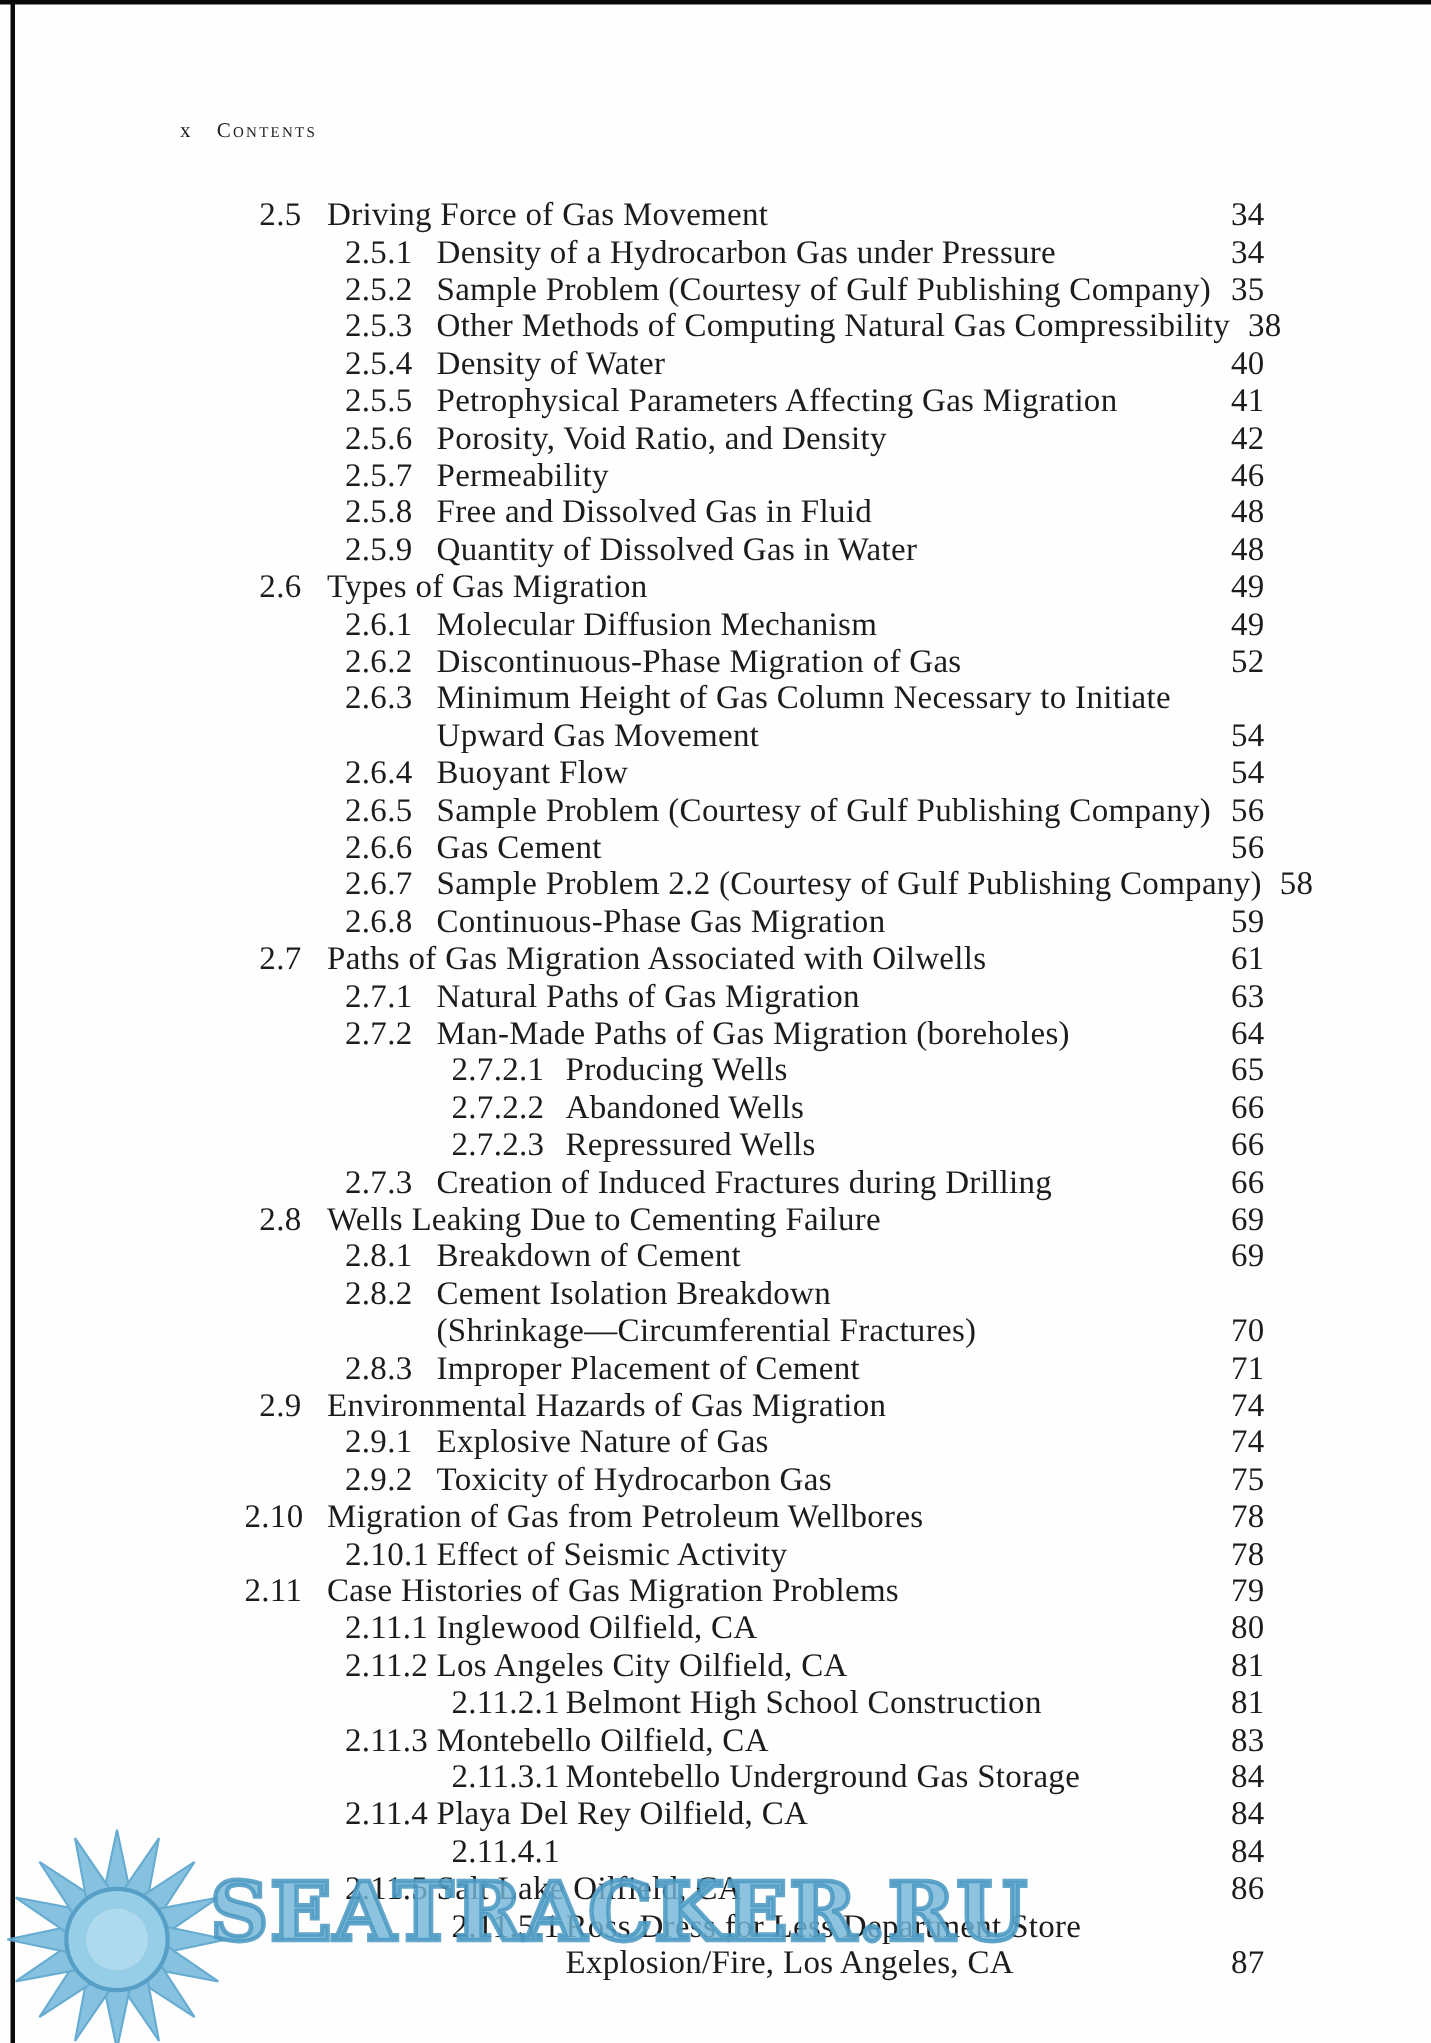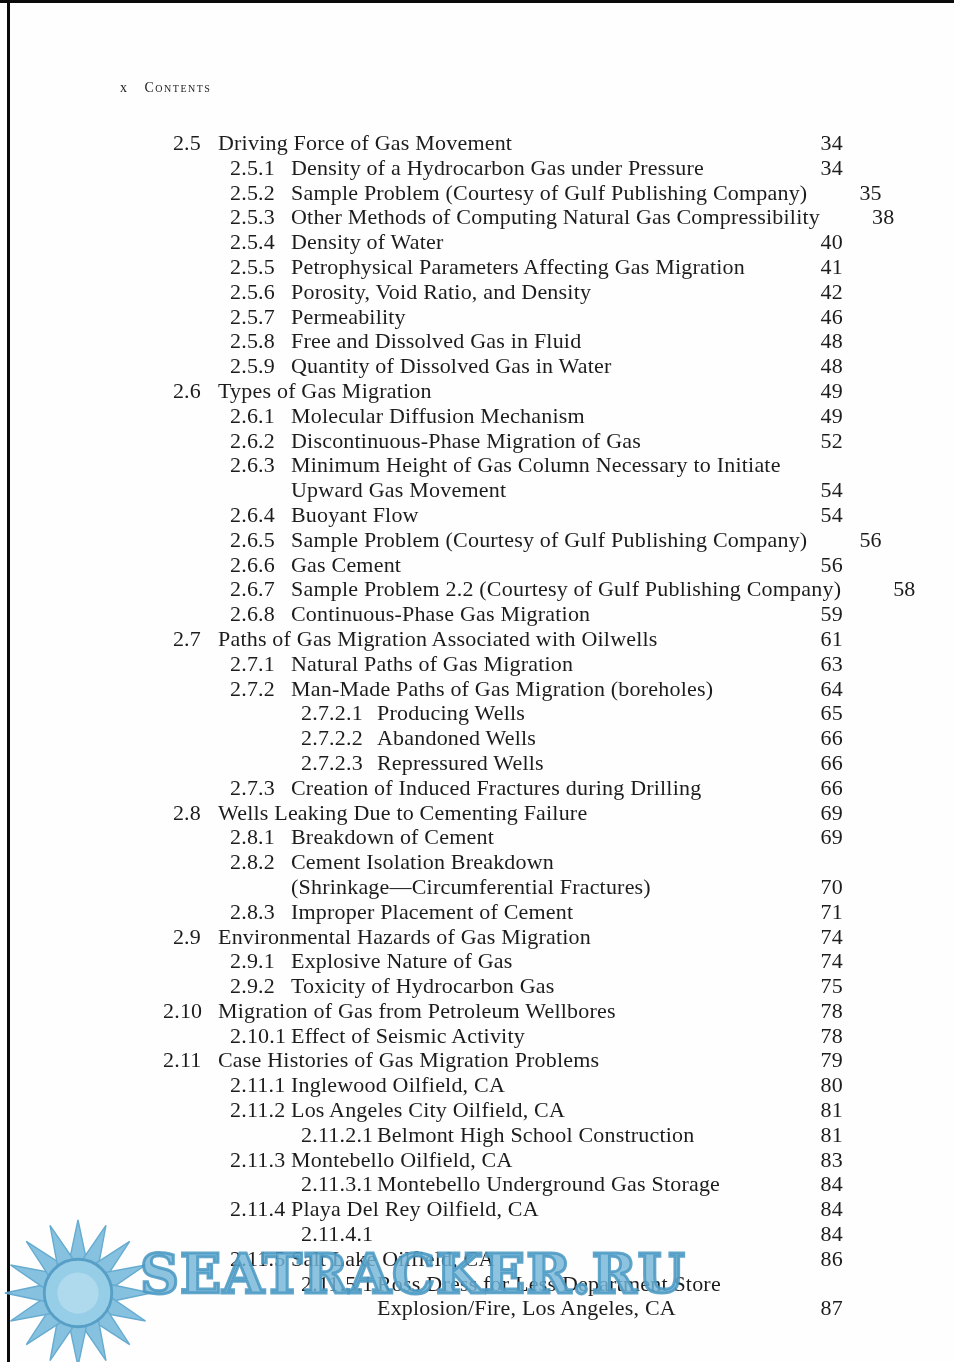--- a/index.html
+++ b/index.html
@@ -60,21 +60,20 @@
   .toc-row .num {
     flex: 0 0 auto;
     white-space: nowrap;
   }
   .toc-row .body {
     flex: 1 1 auto;
     min-width: 0;
   }
   .toc-row .line {
     display: flex;
-    gap: 40px;
   }
   .toc-row .title {
     white-space: nowrap;
   }
   .toc-row .page-num {
     margin-left: auto;
     padding-left: 12px;
     text-align: right;
   }
   .level-1 { padding-left: 0; }

